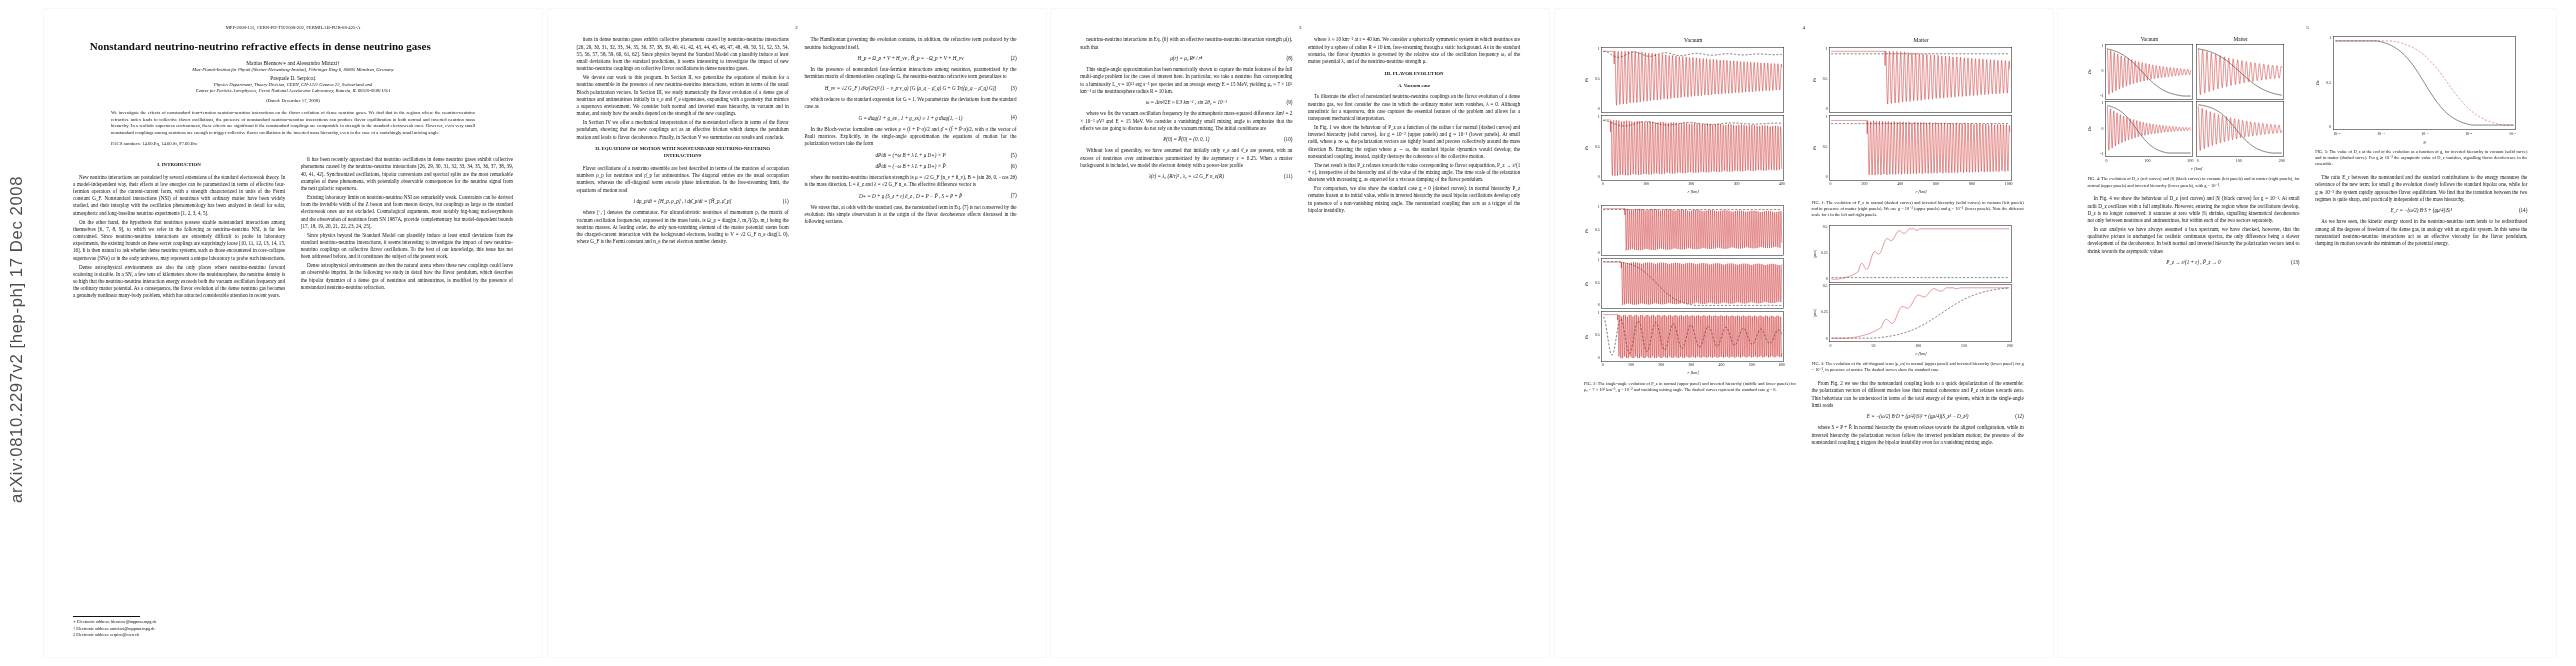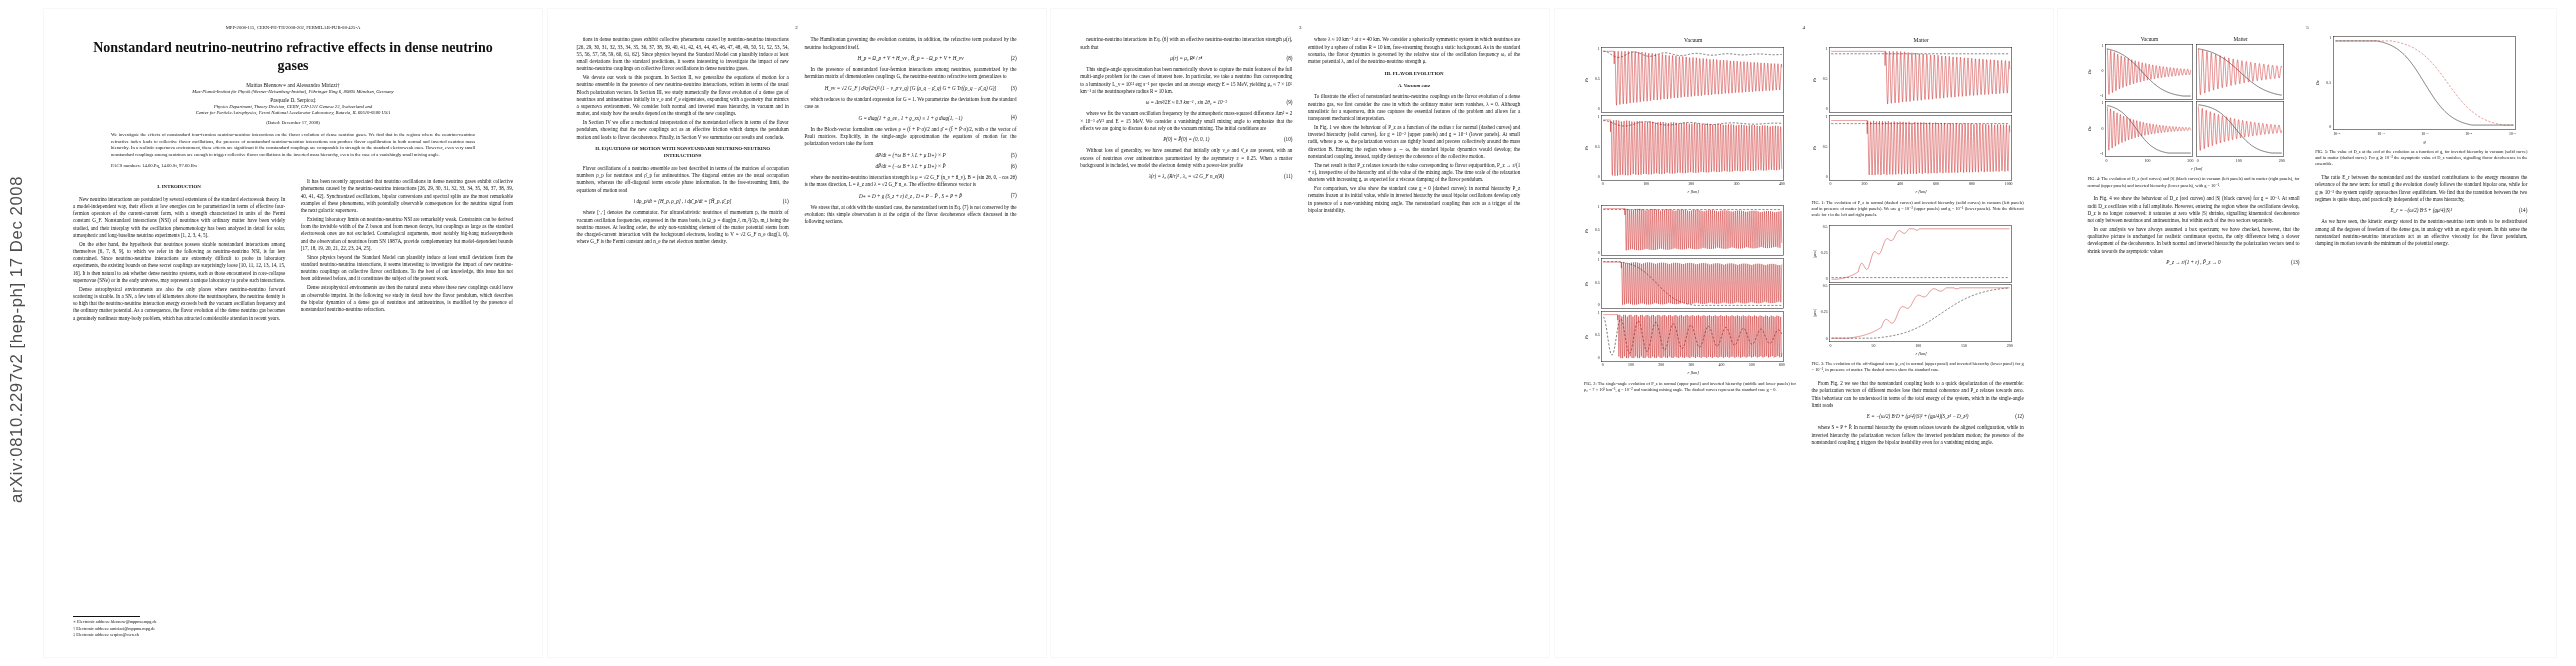--- a/index.html
+++ b/index.html
@@ -5,21 +5,21 @@
   html,body{margin:0;padding:0;width:2576px;height:667px;background:#ffffff;overflow:hidden;}
   .canvas{position:relative;width:2576px;height:667px;font-family:"Liberation Serif","DejaVu Serif",serif;color:#111;}
   .arxiv-banner{position:absolute;left:6.7px;top:72px;height:534px;writing-mode:vertical-rl;transform:rotate(180deg);
     font-family:"Liberation Sans","DejaVu Sans",sans-serif;font-size:16.7px;color:#4d4d4d;letter-spacing:0.6px;
     display:flex;align-items:center;justify-content:center;white-space:nowrap;}
   .pages{position:absolute;left:44px;top:9px;display:flex;gap:5.6px;}
   .page{width:498px;height:648px;background:#fff;box-sizing:border-box;padding:15.6px 29px 22px;position:relative;
     box-shadow:0 0 0 0.6px #f2f2f2;}
   .pagenum{text-align:center;font-size:5px;margin-bottom:6.7px;}
   .report-line{text-align:center;font-size:4.7px;margin-bottom:9px;}
-  .title{text-align:center;font-size:14px;font-weight:bold;margin:2.2px 16.7px 6.7px;line-height:1.3;}
+  .title{font-size:11px;font-weight:bold;margin:2.2px 16.7px 6.7px;line-height:1.3;}
   .authors{text-align:center;font-size:5.3px;margin:1.7px 0 1.1px;}
   .affil{text-align:center;font-style:italic;font-size:4.7px;line-height:1.35;}
   .date{text-align:center;font-size:4.7px;margin:3.9px 0 6.7px;}
   .abstract{margin:0 38px 4.4px;font-size:4.7px;line-height:1.42;text-align:justify;}
   .pacs{margin:0 38px 10px;font-size:4.7px;}
   .cols{display:flex;gap:15.6px;}
   .col{flex:1 1 0;min-width:0;text-align:justify;font-size:5.1px;line-height:1.42;}
   .para{margin:0 0 1.7px;text-indent:6.1px;}
   .col-heading{text-align:center;font-weight:bold;font-size:4.9px;margin:5.6px 4.4px 5px;line-height:1.4;}
   .sub-heading{text-align:center;font-weight:bold;font-style:italic;font-size:4.9px;margin:5px 0 3.9px;}

